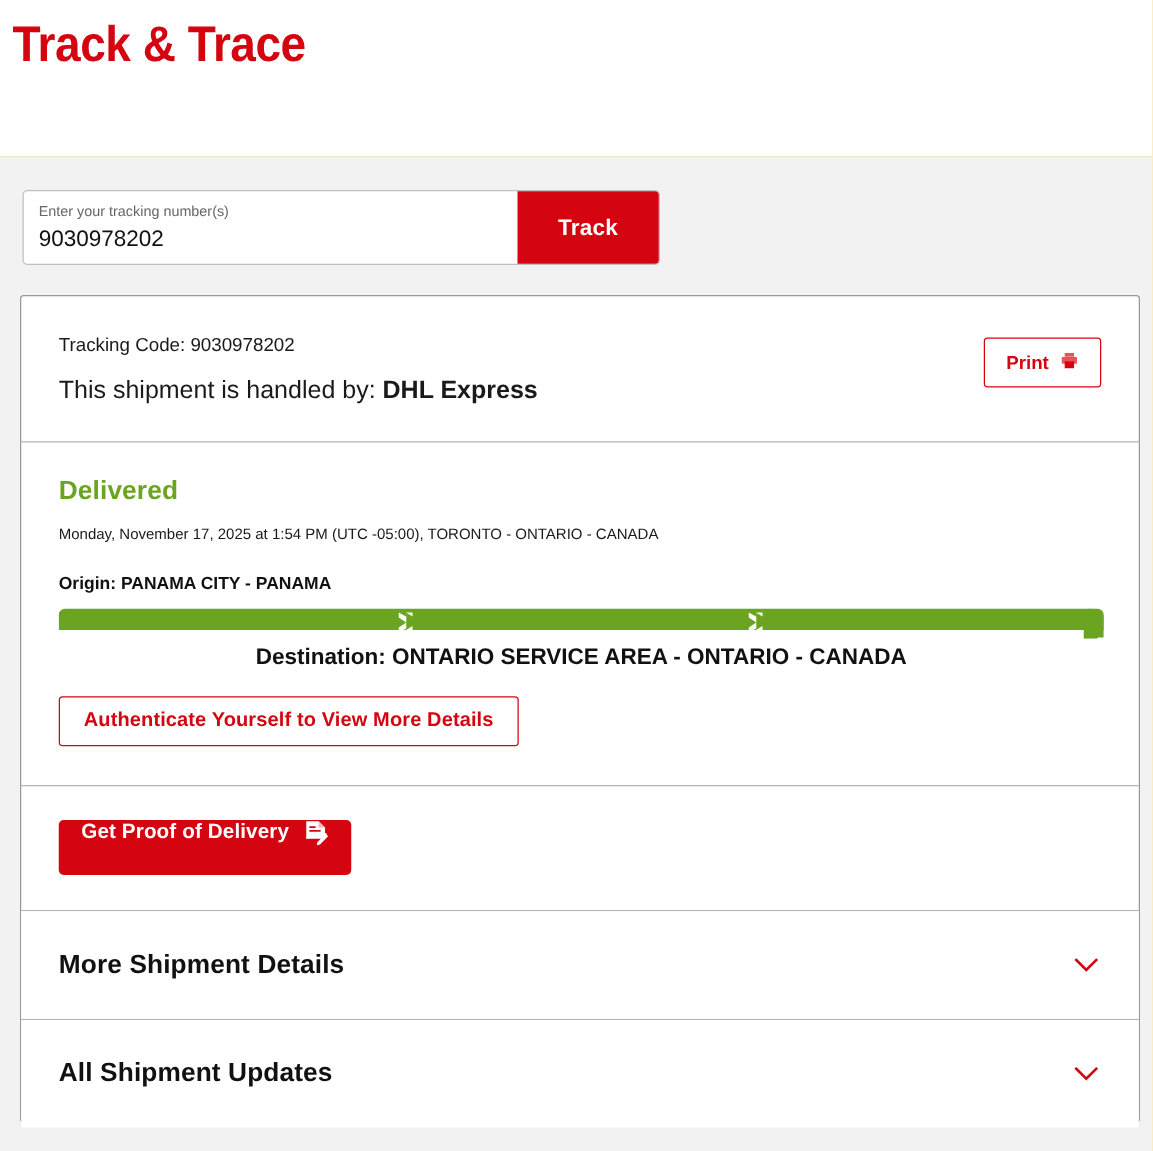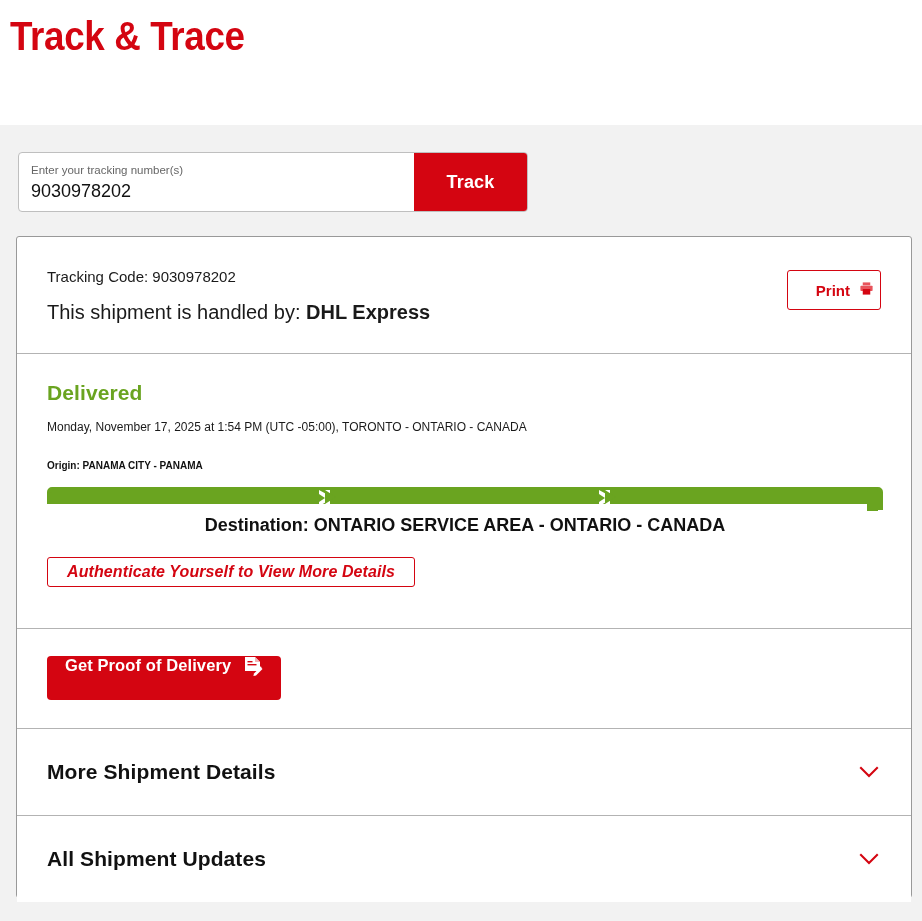--- a/index.html
+++ b/index.html
@@ -103,68 +103,67 @@
   .print-btn {
     position: absolute; right: 30px; top: 33px;
     width: 94px; height: 40px;
     background: #ffffff;
     border: 1px solid #d40511;
     border-radius: 3px;
     color: #d40511;
     font-family: "Liberation Sans Narrow", "Liberation Sans", sans-serif;
     font-size: 15px; font-weight: 700;
     cursor: pointer;
-    display: flex; align-items: center; justify-content: flex-end; gap: 9px;
+    display: flex; align-items: center; justify-content: center; gap: 9px;
   }
   .printer-icon { display: block; }
 
   
   .sec-status { position: relative; padding: 26px 30px 30px 30px; height: 274px; }
   .status-title {
     font-family: "Liberation Sans Narrow", "Liberation Sans", sans-serif;
     font-size: 21px; font-weight: 700; color: #6aa420;
     line-height: 26px; letter-spacing: 0.1px;
   }
   .status-sub {
     margin-top: 11px;
     font-size: 12px; color: #1a1a1a; line-height: 20px;
   }
   .origin-label {
     margin-top: 21px;
     font-family: "Liberation Sans Narrow", "Liberation Sans", sans-serif;
-    font-size: 10px; font-weight: 700; color: #111111;
+    font-size: 14px; font-weight: 700; color: #111111;
     line-height: 16px;
   }
 
   
   .progress {
     position: relative; margin-top: 7px;
     width: 836px; height: 30px;
   }
   .dest-label {
     margin-top: 6px; text-align: center;
     font-family: "Liberation Sans Narrow", "Liberation Sans", sans-serif;
     font-size: 18px; font-weight: 700; color: #111111;
     line-height: 16px;
     width: 836px;
   }
 
   .auth-btn {
     margin-top: 24px;
     display: inline-flex; align-items: center; justify-content: center;
-    height: 30px; padding: 0 19px;
+    height: 40px; padding: 0 19px;
     background: #ffffff;
     border: 1px solid #d40511;
     border-radius: 3px;
     color: #d40511;
     font-family: "Liberation Sans Narrow", "Liberation Sans", sans-serif;
     font-size: 16px; font-weight: 700;
     cursor: pointer;
     letter-spacing: 0.1px;
-    font-style: italic;
   }
 
   
   .sec-pod { padding: 27px 30px 28px 30px; }
   .pod-btn {
     display: inline-flex; gap: 12px;
     height: 44px; padding: 0 18px;
     background: #d40511;
     border: 0; border-radius: 4px;
     color: #ffffff;

